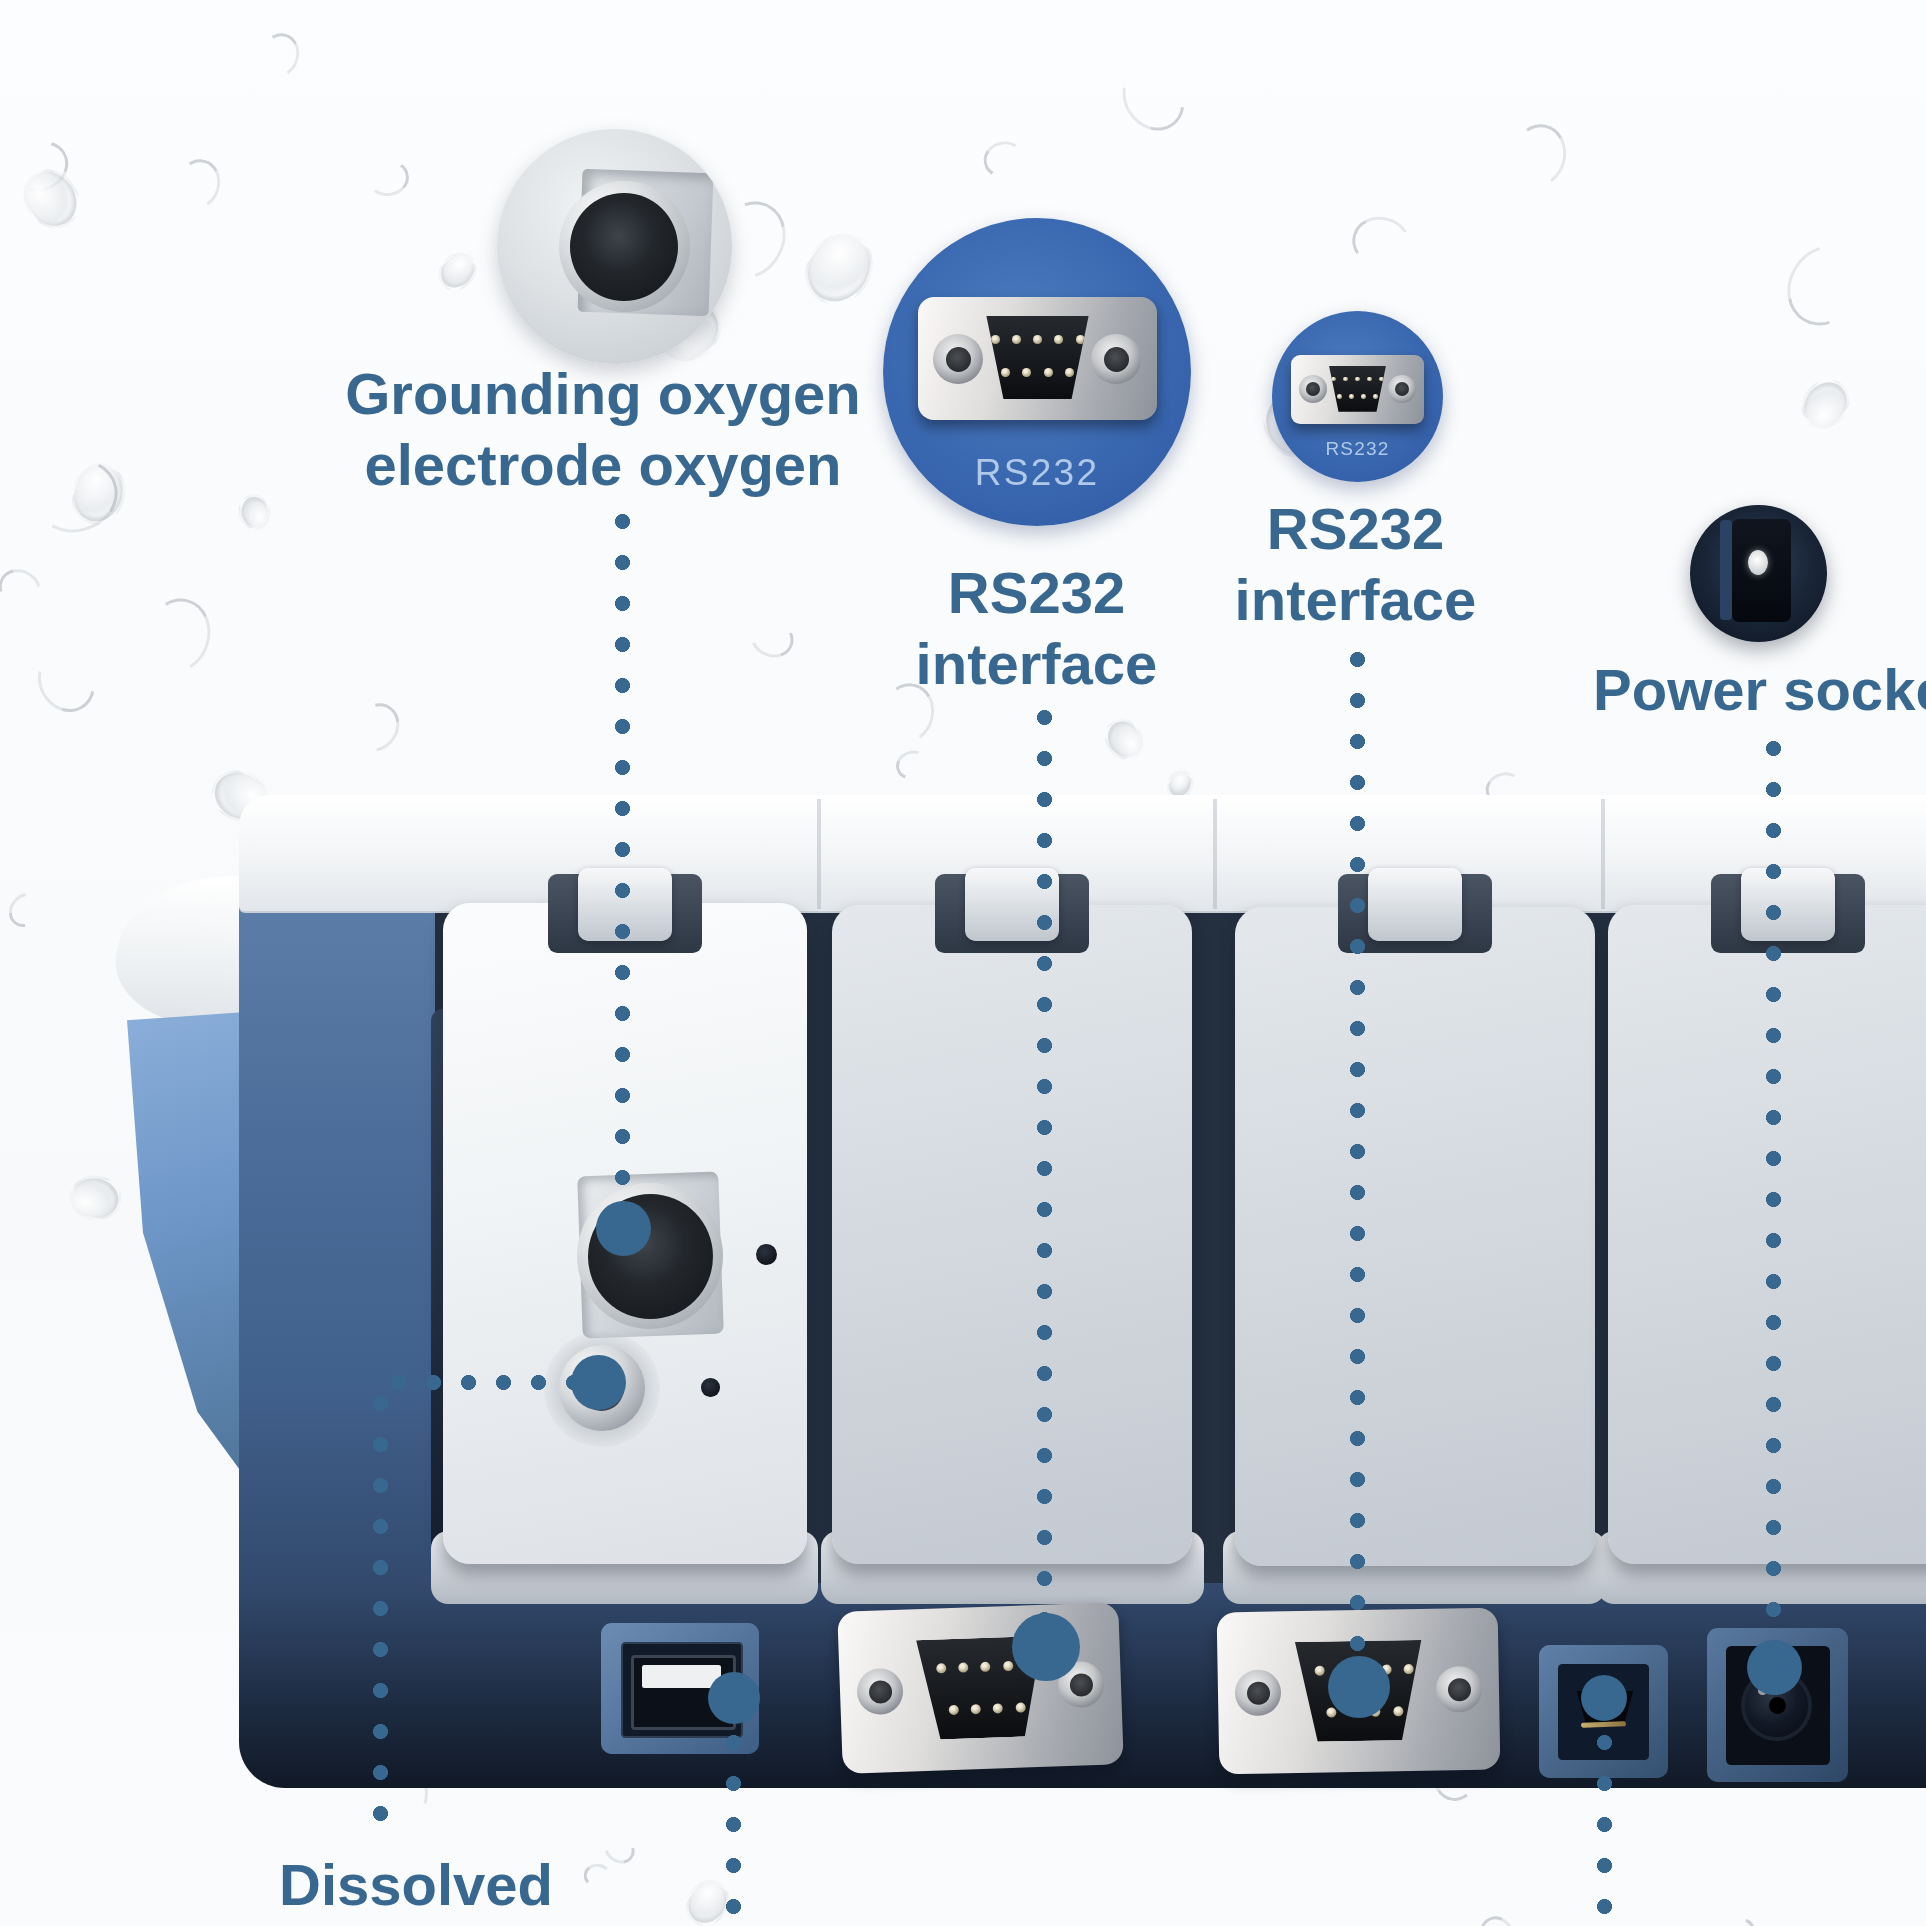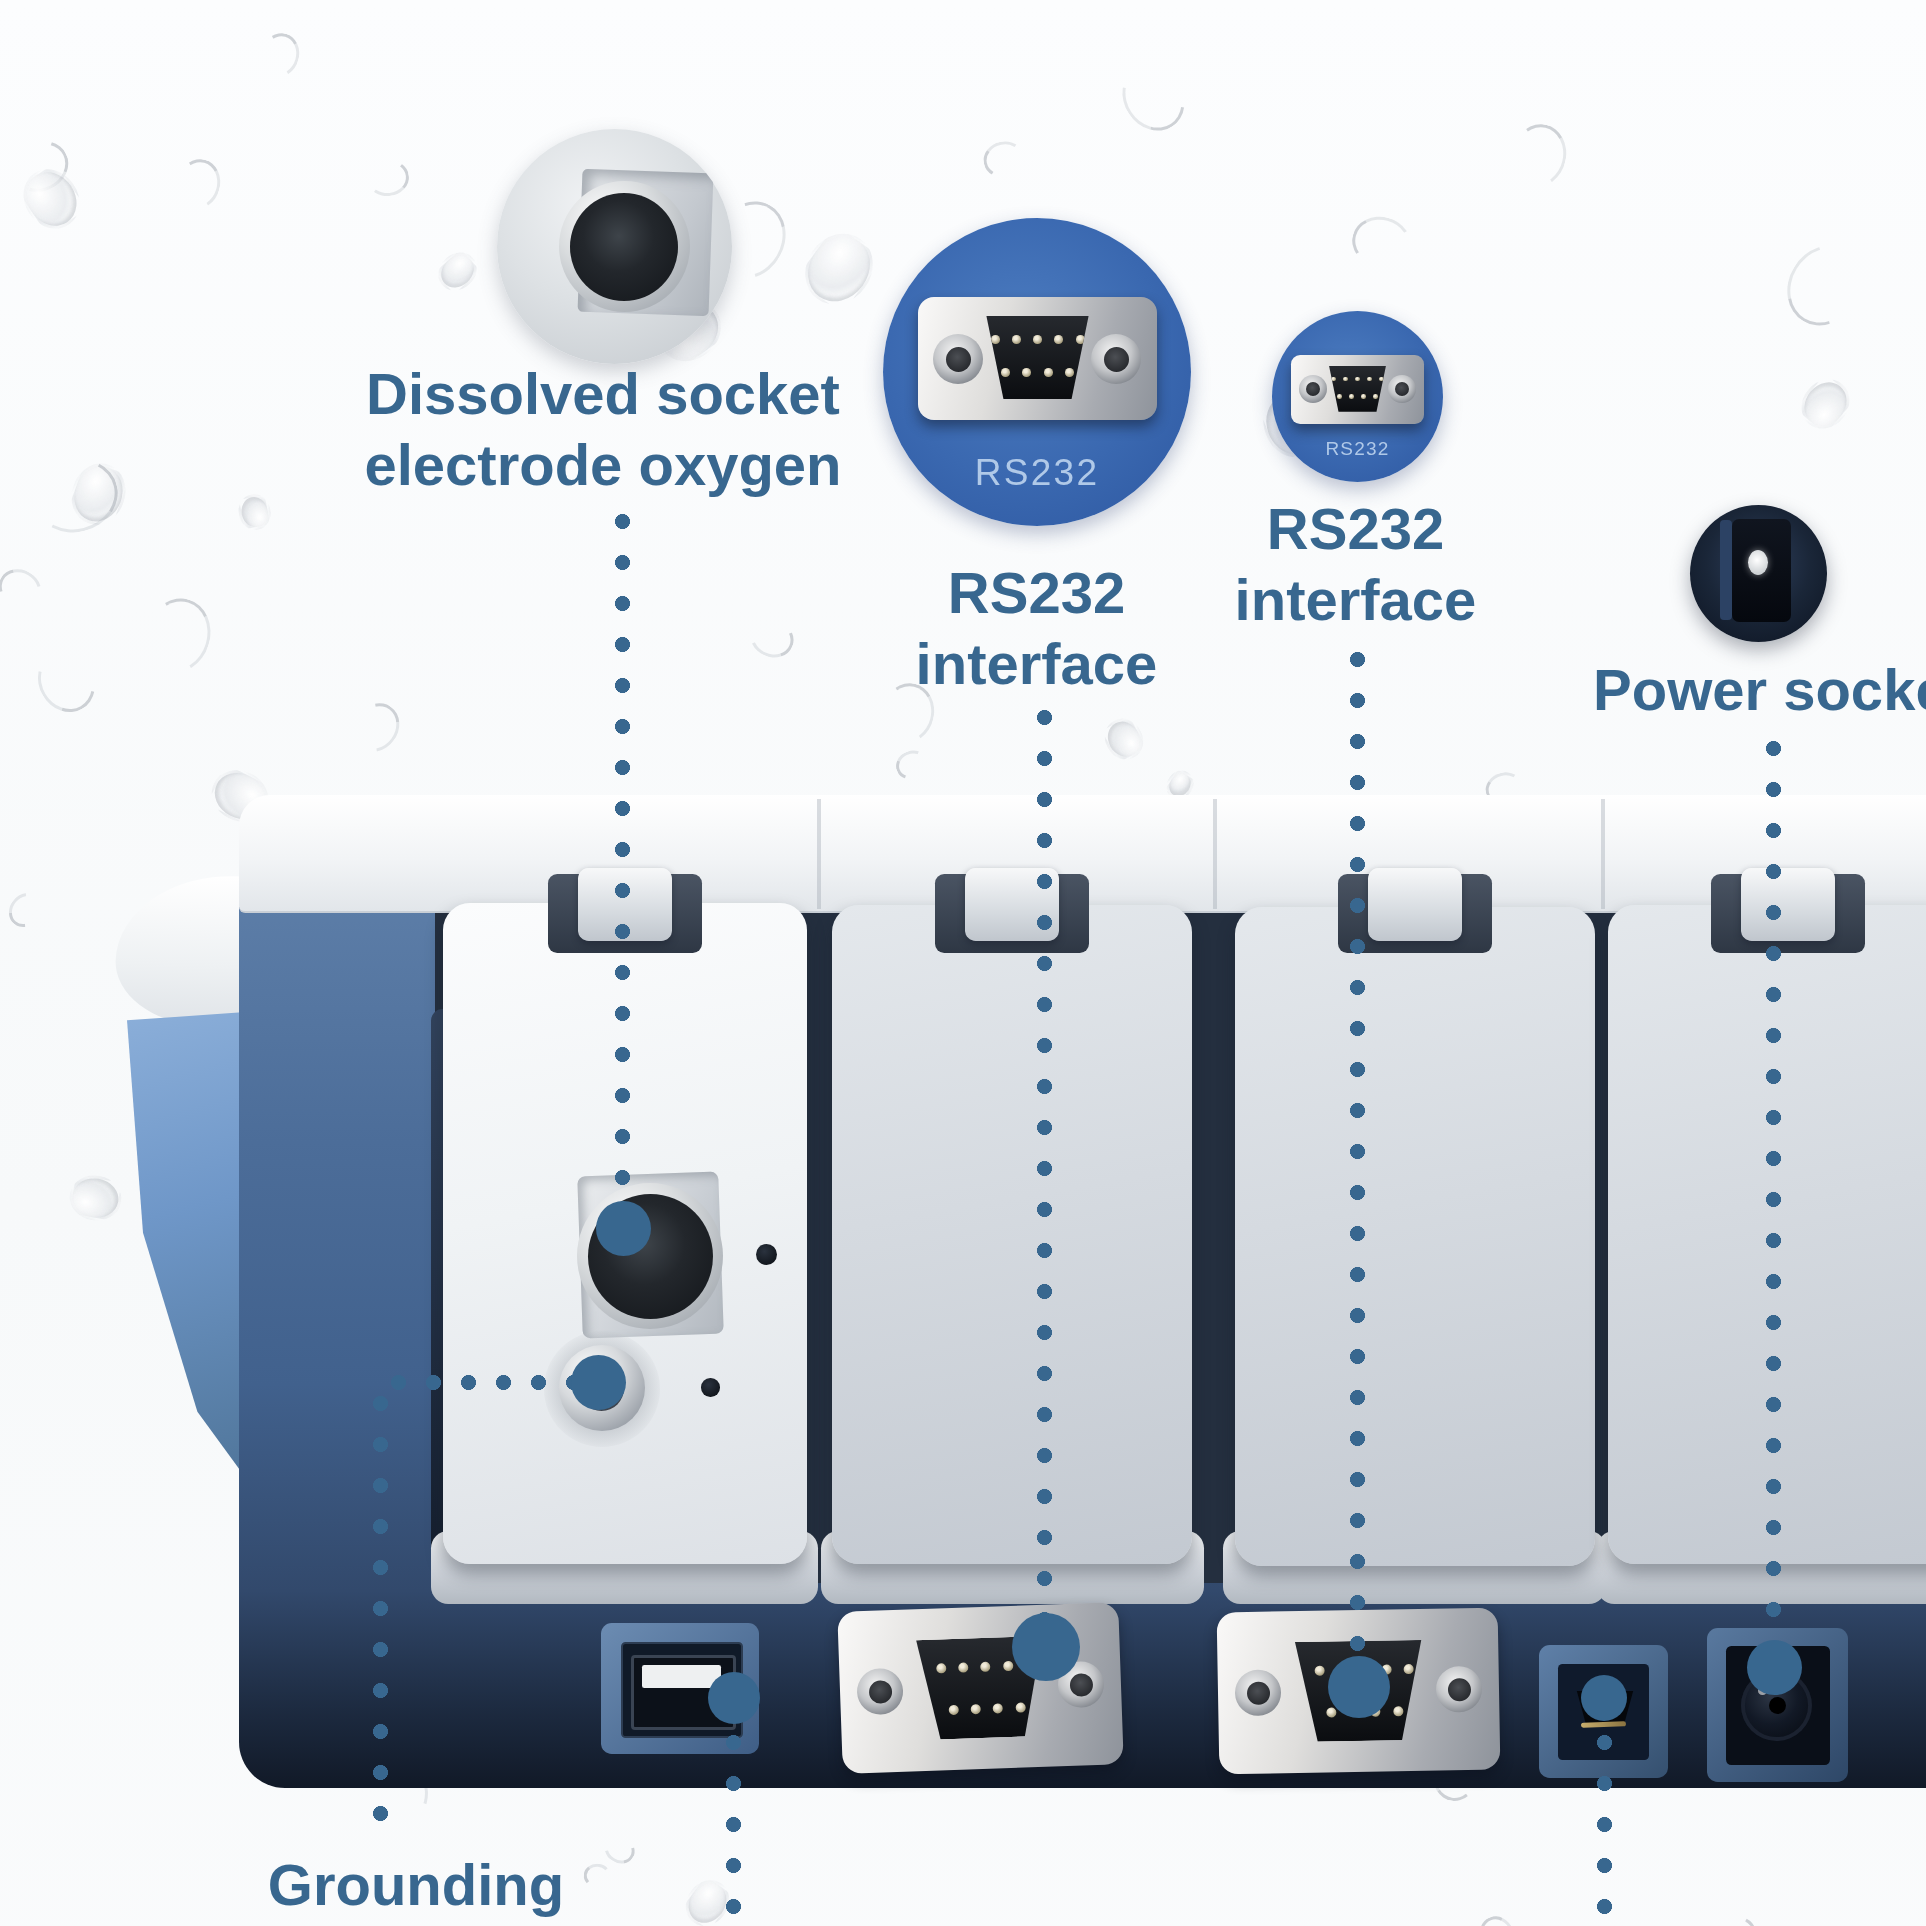--- a/index.html
+++ b/index.html
@@ -344,37 +344,37 @@
 
   <div class="abs inset inset-navy" style="left:1690px;top:505px;width:137px;height:137px;">
     <div class="abs" style="left:30px;top:14.6px;width:11.6px;height:100px;border-radius:3.9px;background:#2c4264;"></div>
     <div class="abs" style="left:42px;top:14px;width:59px;height:103px;border-radius:7px;
          background:linear-gradient(180deg,#10151f 0%,#05080e 100%);"></div>
     <div class="abs" style="left:58px;top:45px;width:20px;height:25px;border-radius:50%;
          background:radial-gradient(circle at 45% 40%,#ffffff 0%,#cfd3d6 70%);box-shadow:0 0 7.7px rgba(255,255,255,.45);"></div>
   </div>
 
   <div class="abs label" style="left:266px;top:358px;width:674px;">
-    <span>Dissolved socket</span>
+    <span>Grounding oxygen</span>
     <span>electrode oxygen</span>
   </div>
 
   <div class="abs label" style="left:844px;top:557px;width:385px;">
     <span>RS232</span>
     <span>interface</span>
   </div>
 
   <div class="abs label" style="left:1163px;top:493px;width:385px;">
     <span>RS232</span>
     <span>interface</span>
   </div>
 
   <div class="abs label" style="left:1568px;top:654px;width:424px;">
     <span>Power socket</span>
   </div>
 
   <div class="abs label" style="left:185px;top:1849px;width:462px;">
-    <span>Grounding</span>
+    <span>Dissolved</span>
     <span>wire interface</span>
   </div>
 
 </div>
 
 
 </body></html>

